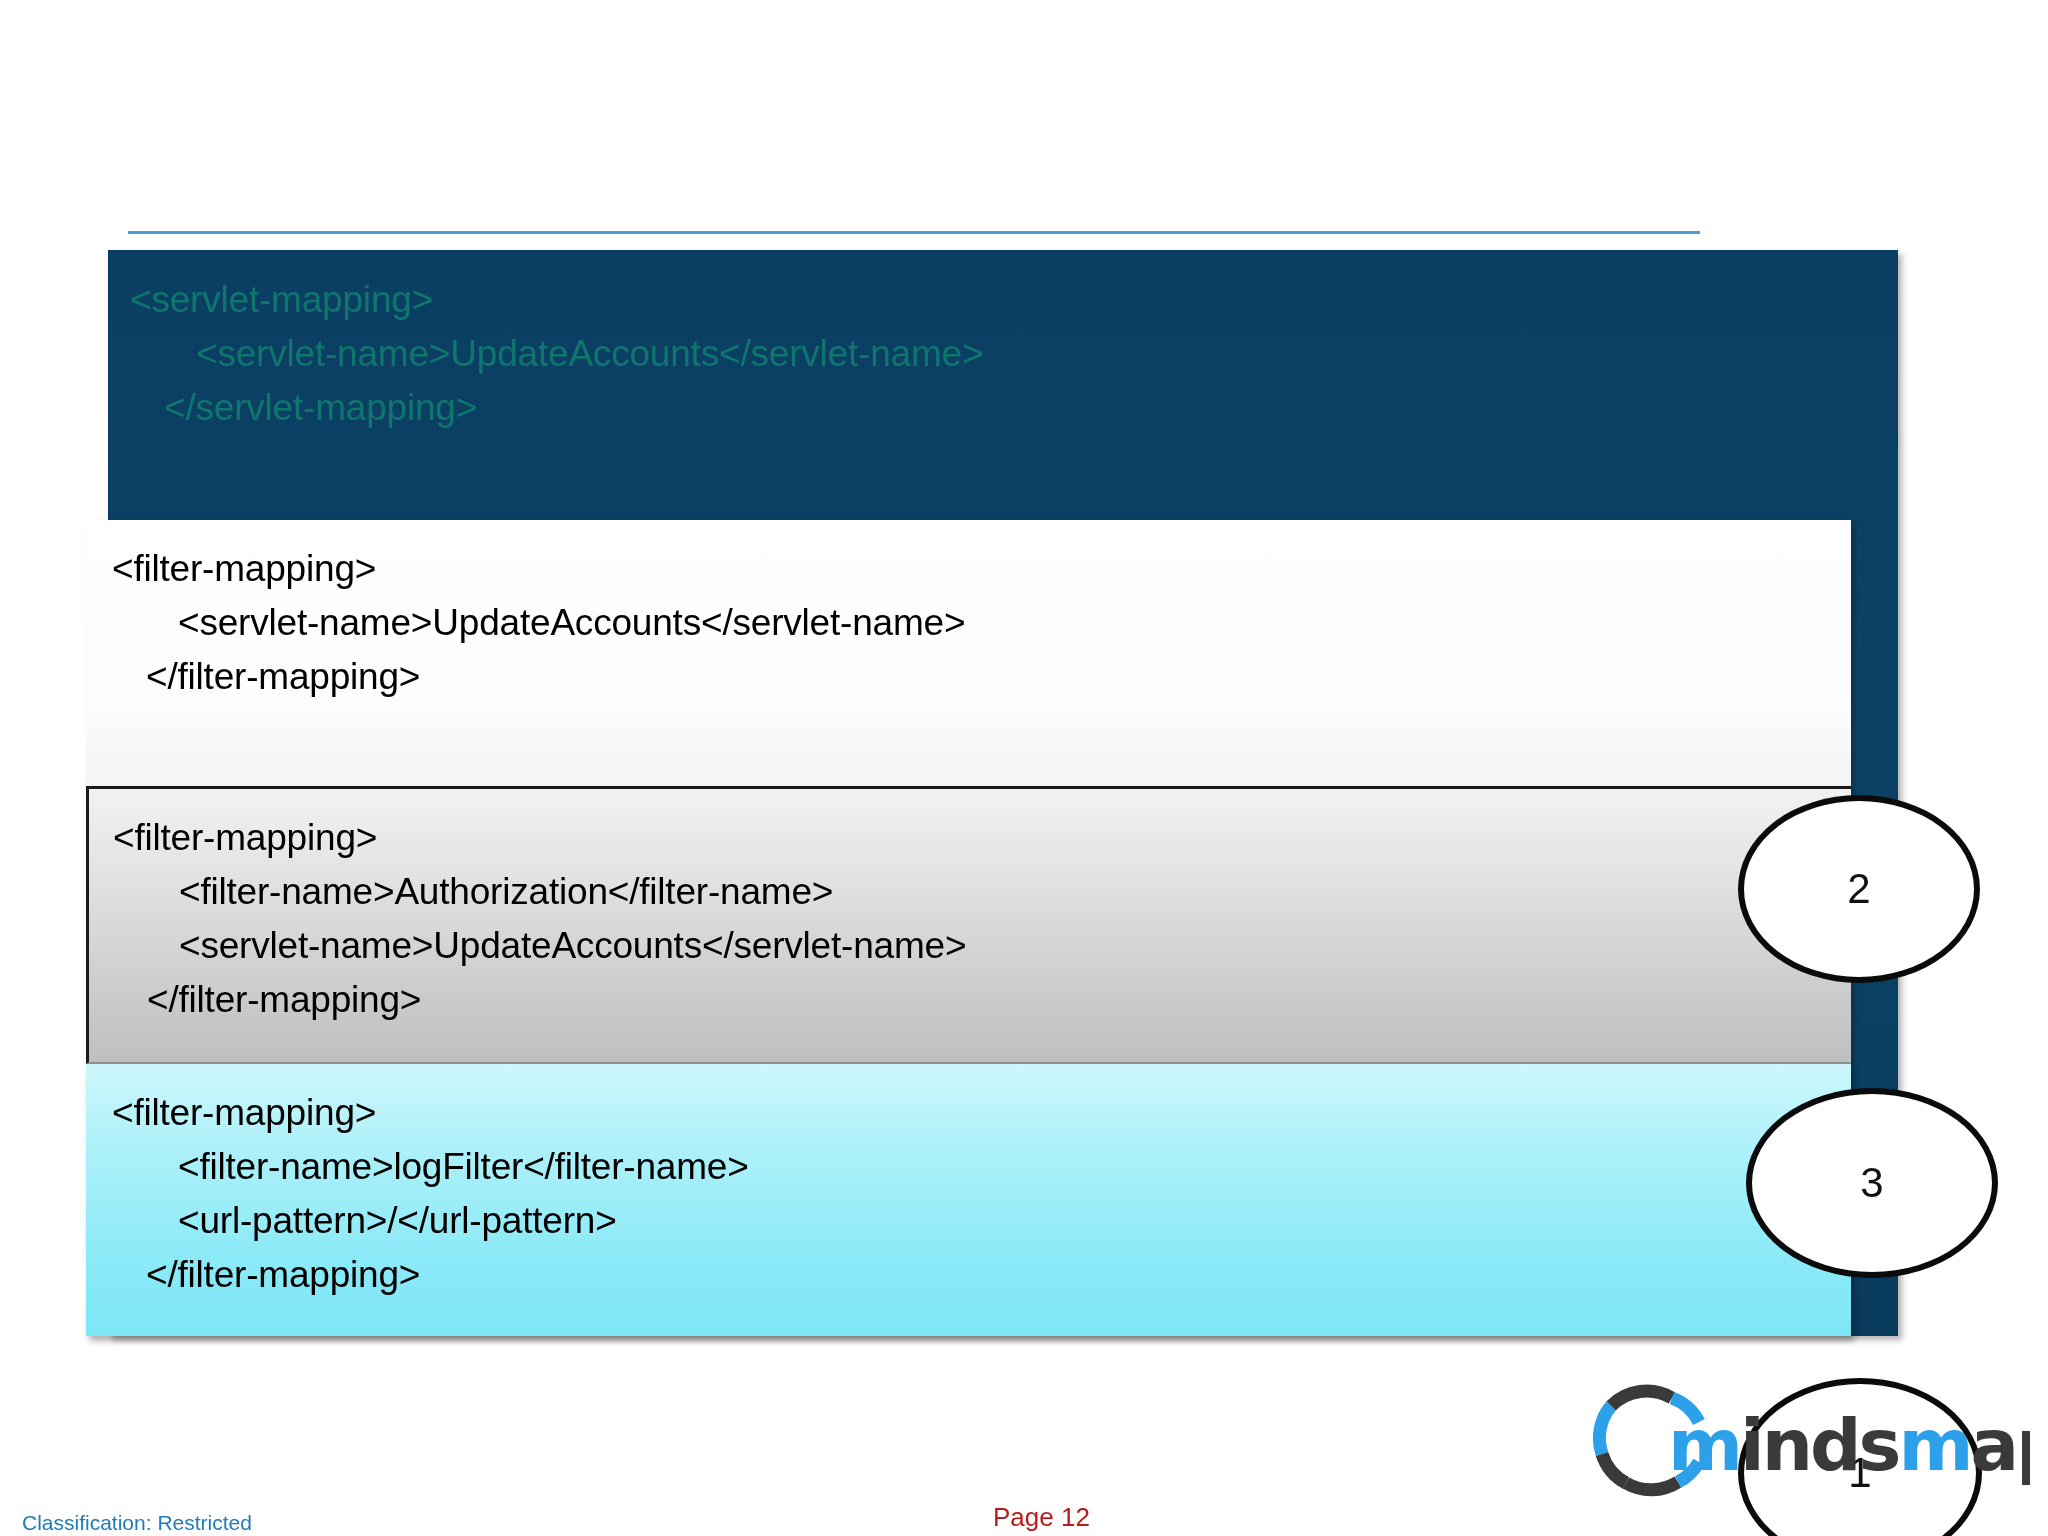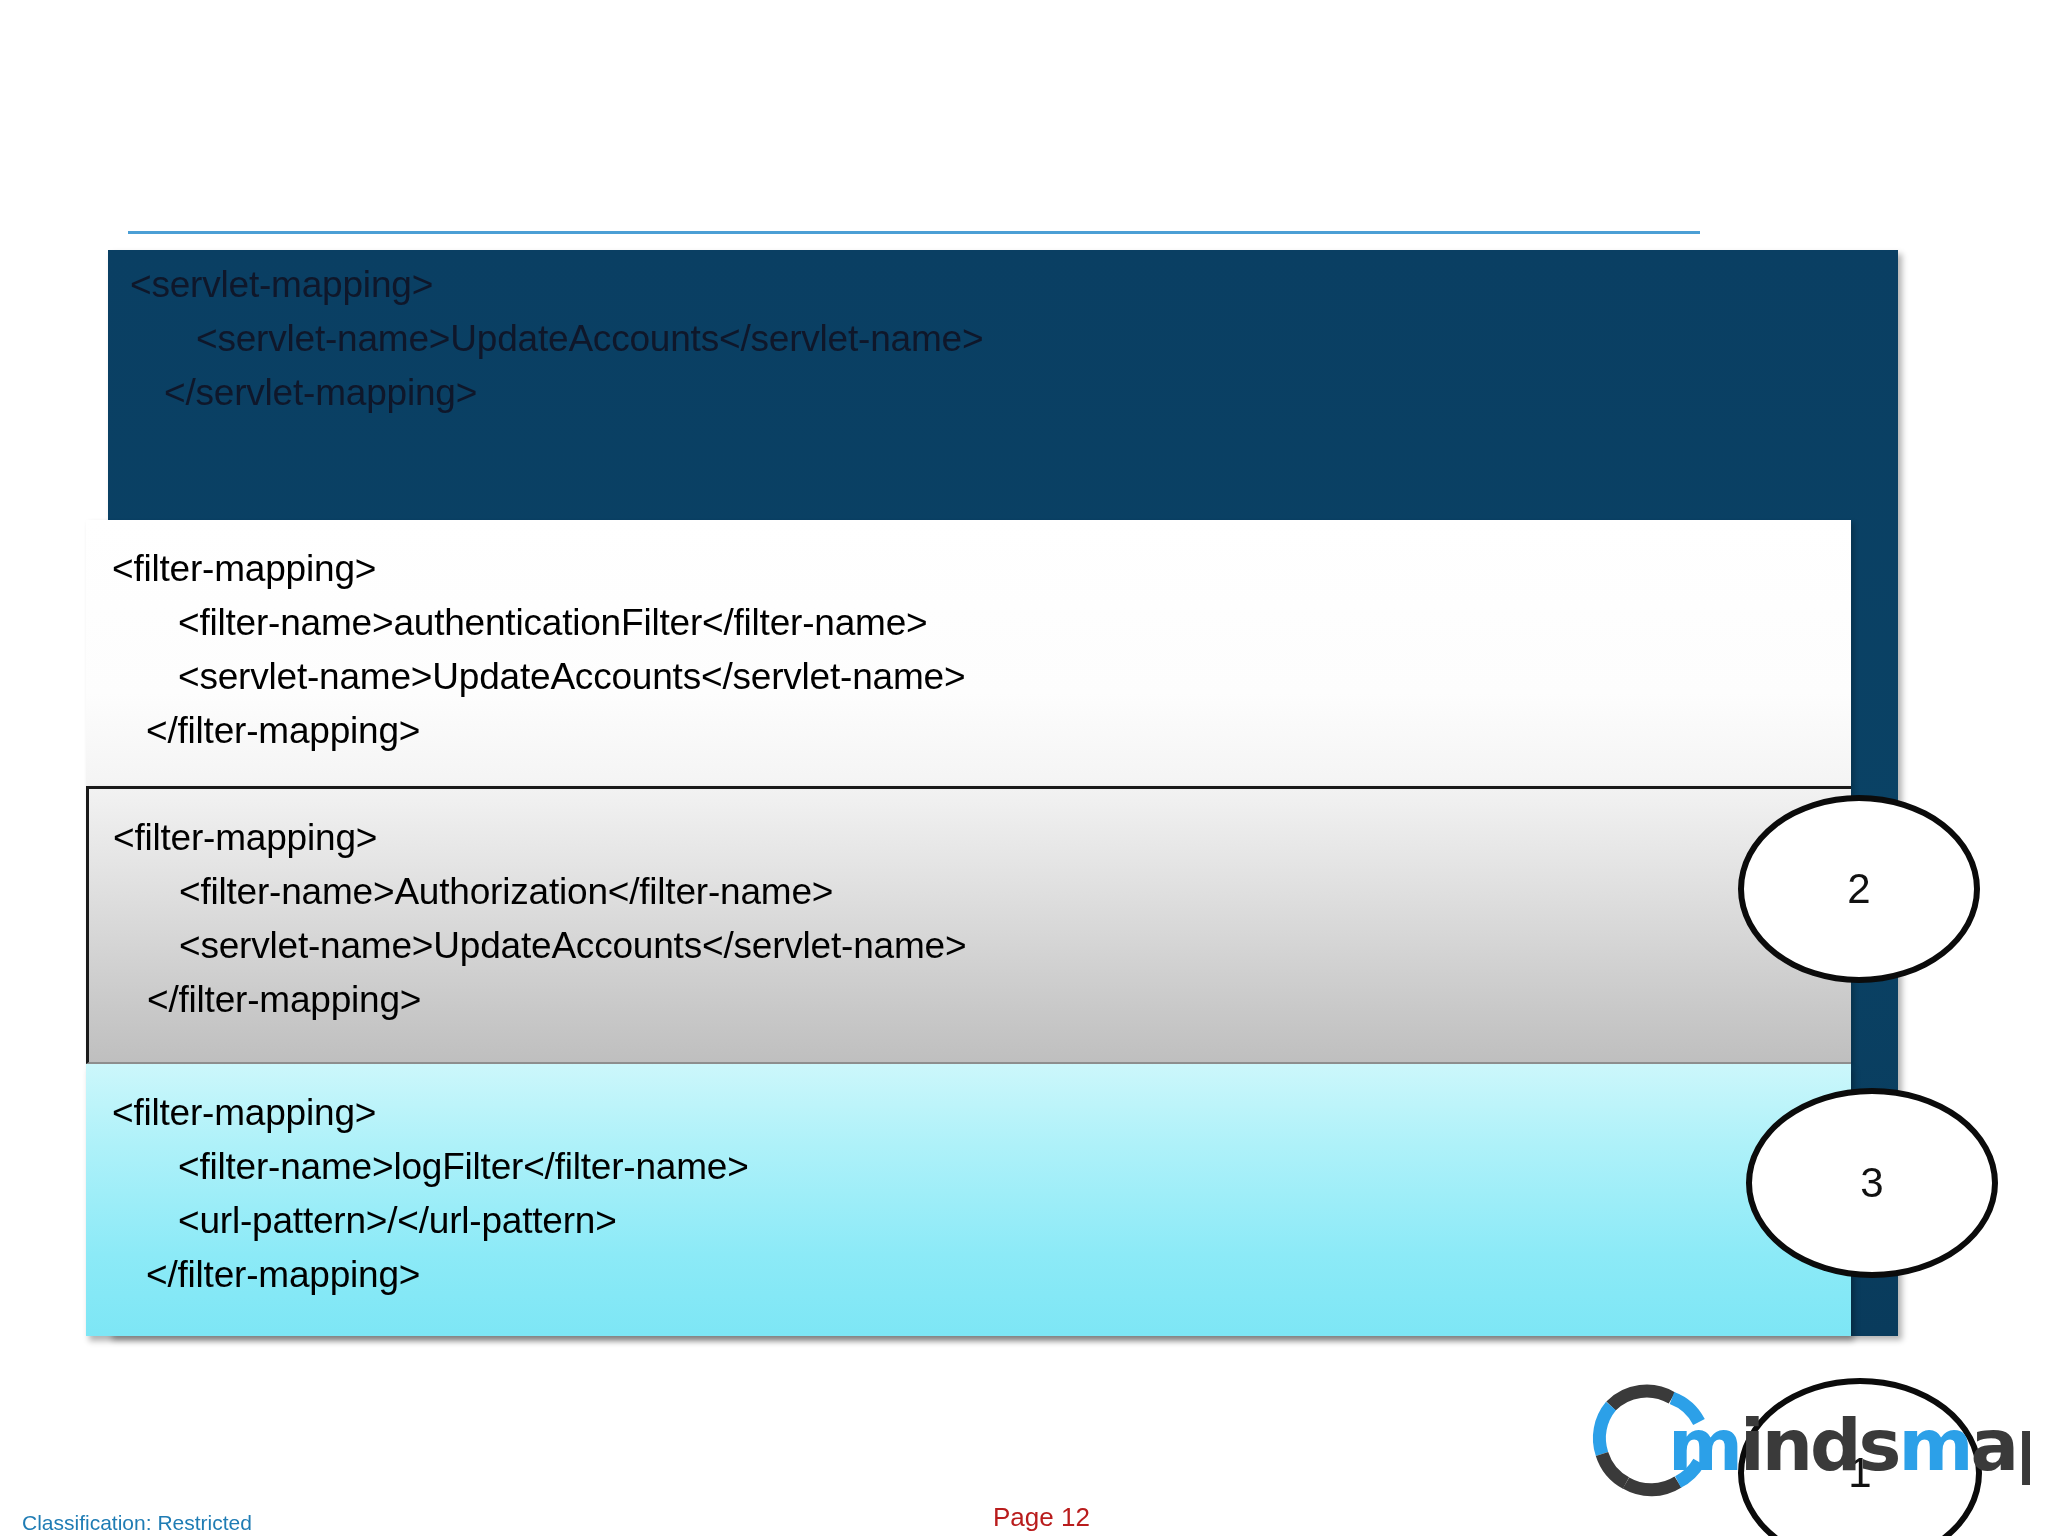--- a/index.html
+++ b/index.html
@@ -56,23 +56,23 @@
     white-space: pre;
     letter-spacing: -0.2px;
   }
 
   
   .block-servlet {
     left: 0px;
     top: 0px;
     width: 1790px;
     height: 270px;
-    color: #0f172a;
+    color: #0f766e;
     padding-left: 22px;
-    padding-top: 8px;
+    padding-top: 23px;
   }
 
   
   .block-auth {
     left: -22px;
     top: 270px;
     width: 1765px;
     height: 266px;
     background: linear-gradient(180deg, #ffffff 0%, #fdfdfd 65%, #f4f4f4 100%);
     color: #000000;
@@ -163,21 +163,20 @@
   <div class="navy-panel"></div>
 
   <div class="code-block block-servlet">
     <div class="code-line">&lt;servlet-mapping&gt;</div>
     <div class="code-line indent-1">&lt;servlet-name&gt;UpdateAccounts&lt;/servlet-name&gt;</div>
     <div class="code-line indent-half">&lt;/servlet-mapping&gt;</div>
   </div>
 
   <div class="code-block block-auth">
     <div class="code-line">&lt;filter-mapping&gt;</div>
-    <div class="code-line indent-1">&lt;filter-name&gt;authenticationFilter&lt;/filter-name&gt;</div>
     <div class="code-line indent-1">&lt;servlet-name&gt;UpdateAccounts&lt;/servlet-name&gt;</div>
     <div class="code-line indent-half">&lt;/filter-mapping&gt;</div>
   </div>
 
   <div class="code-block block-authz">
     <div class="code-line">&lt;filter-mapping&gt;</div>
     <div class="code-line indent-1">&lt;filter-name&gt;Authorization&lt;/filter-name&gt;</div>
     <div class="code-line indent-1">&lt;servlet-name&gt;UpdateAccounts&lt;/servlet-name&gt;</div>
     <div class="code-line indent-half">&lt;/filter-mapping&gt;</div>
   </div>

